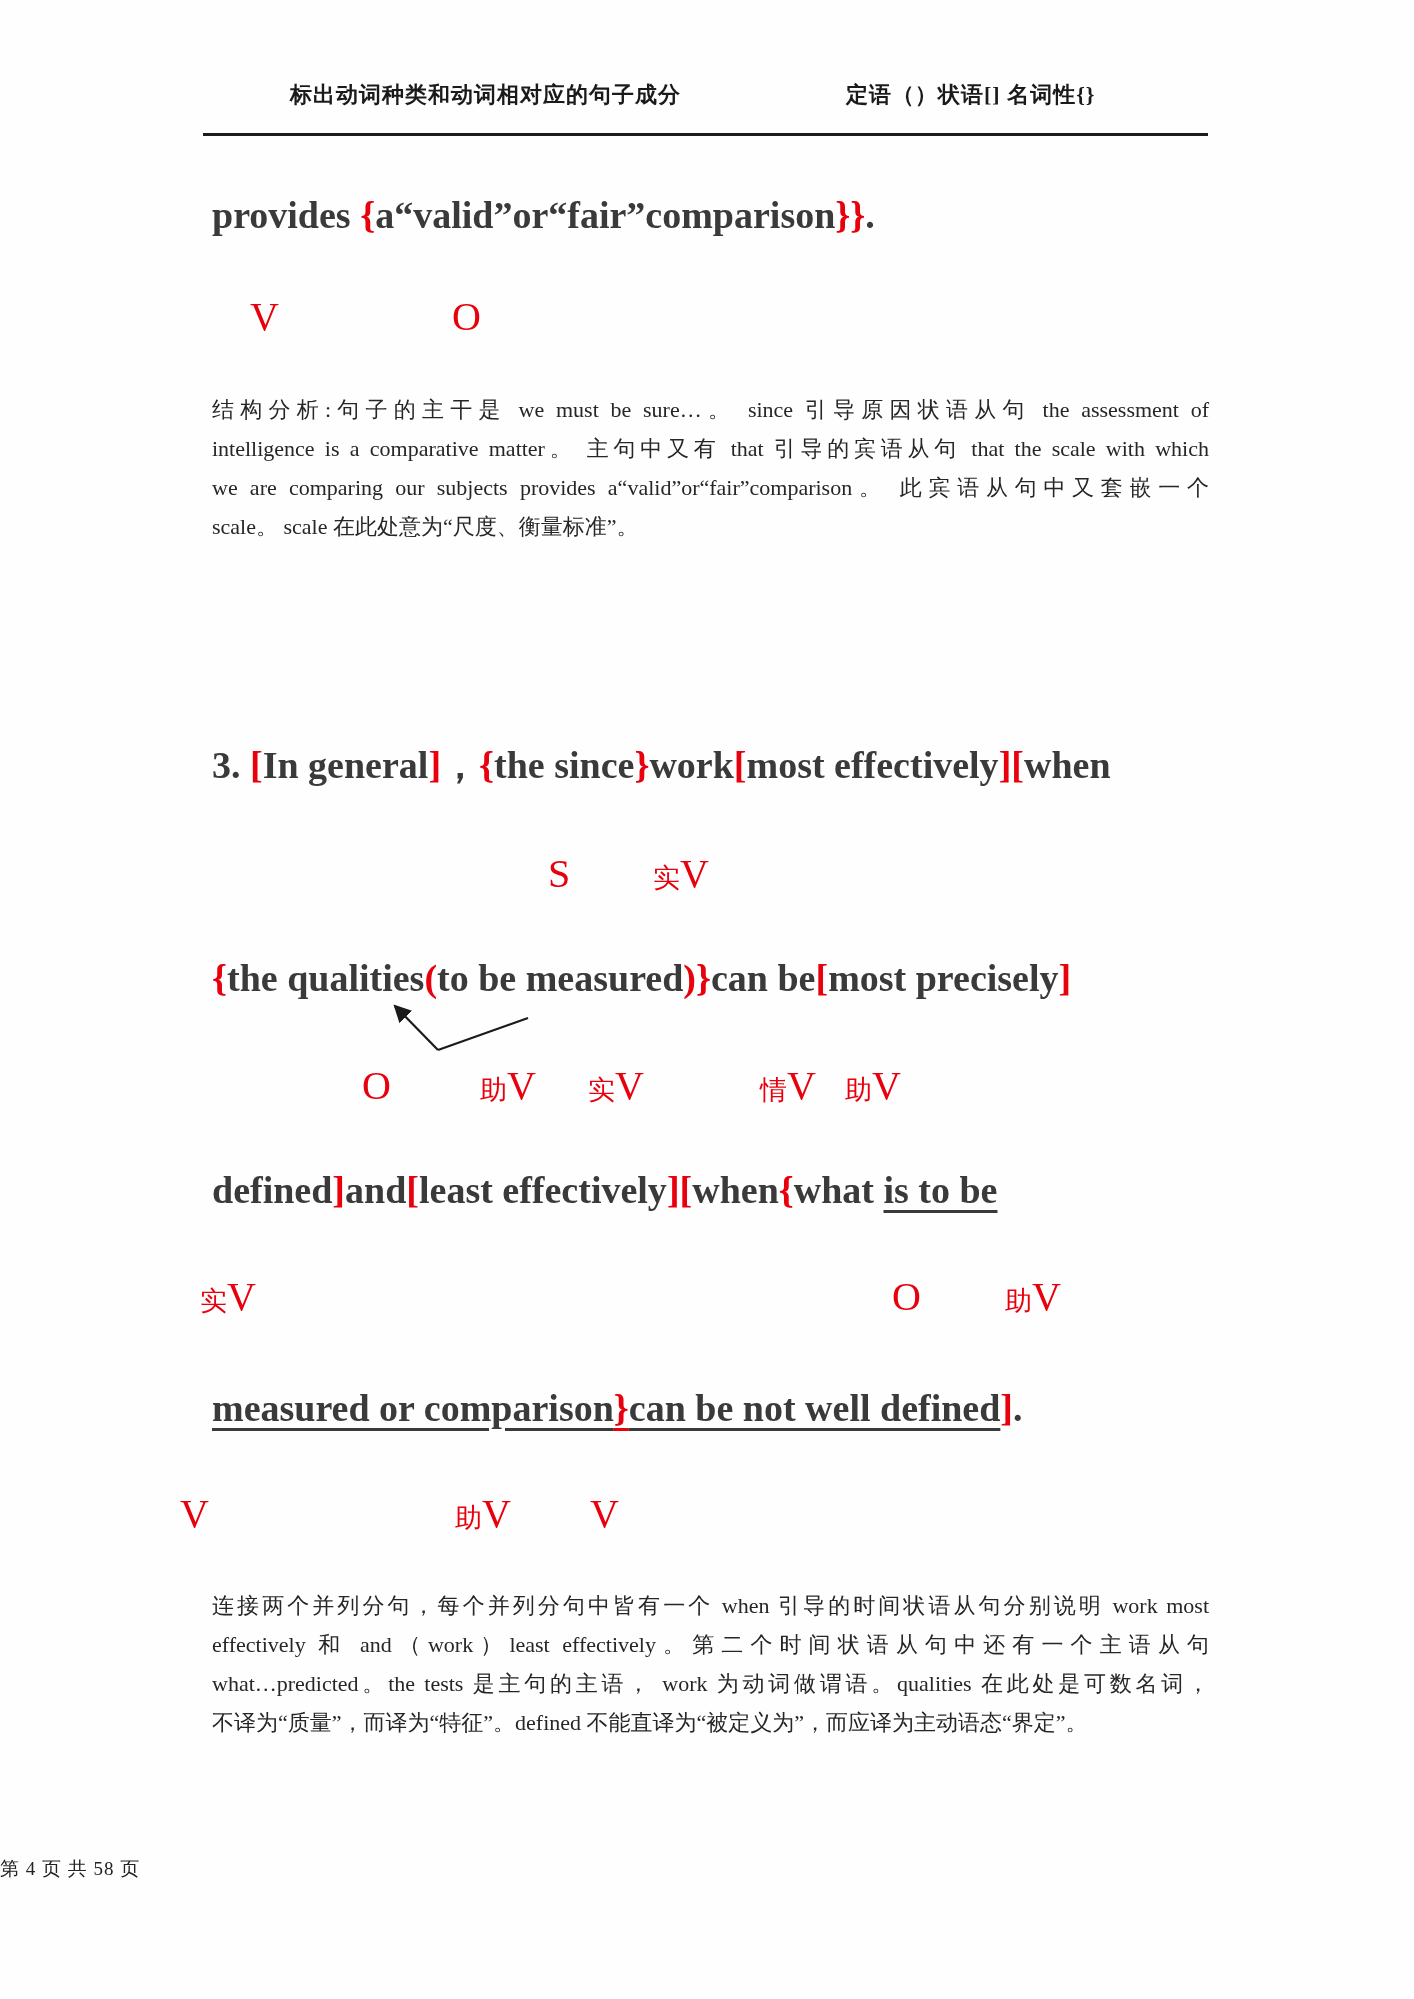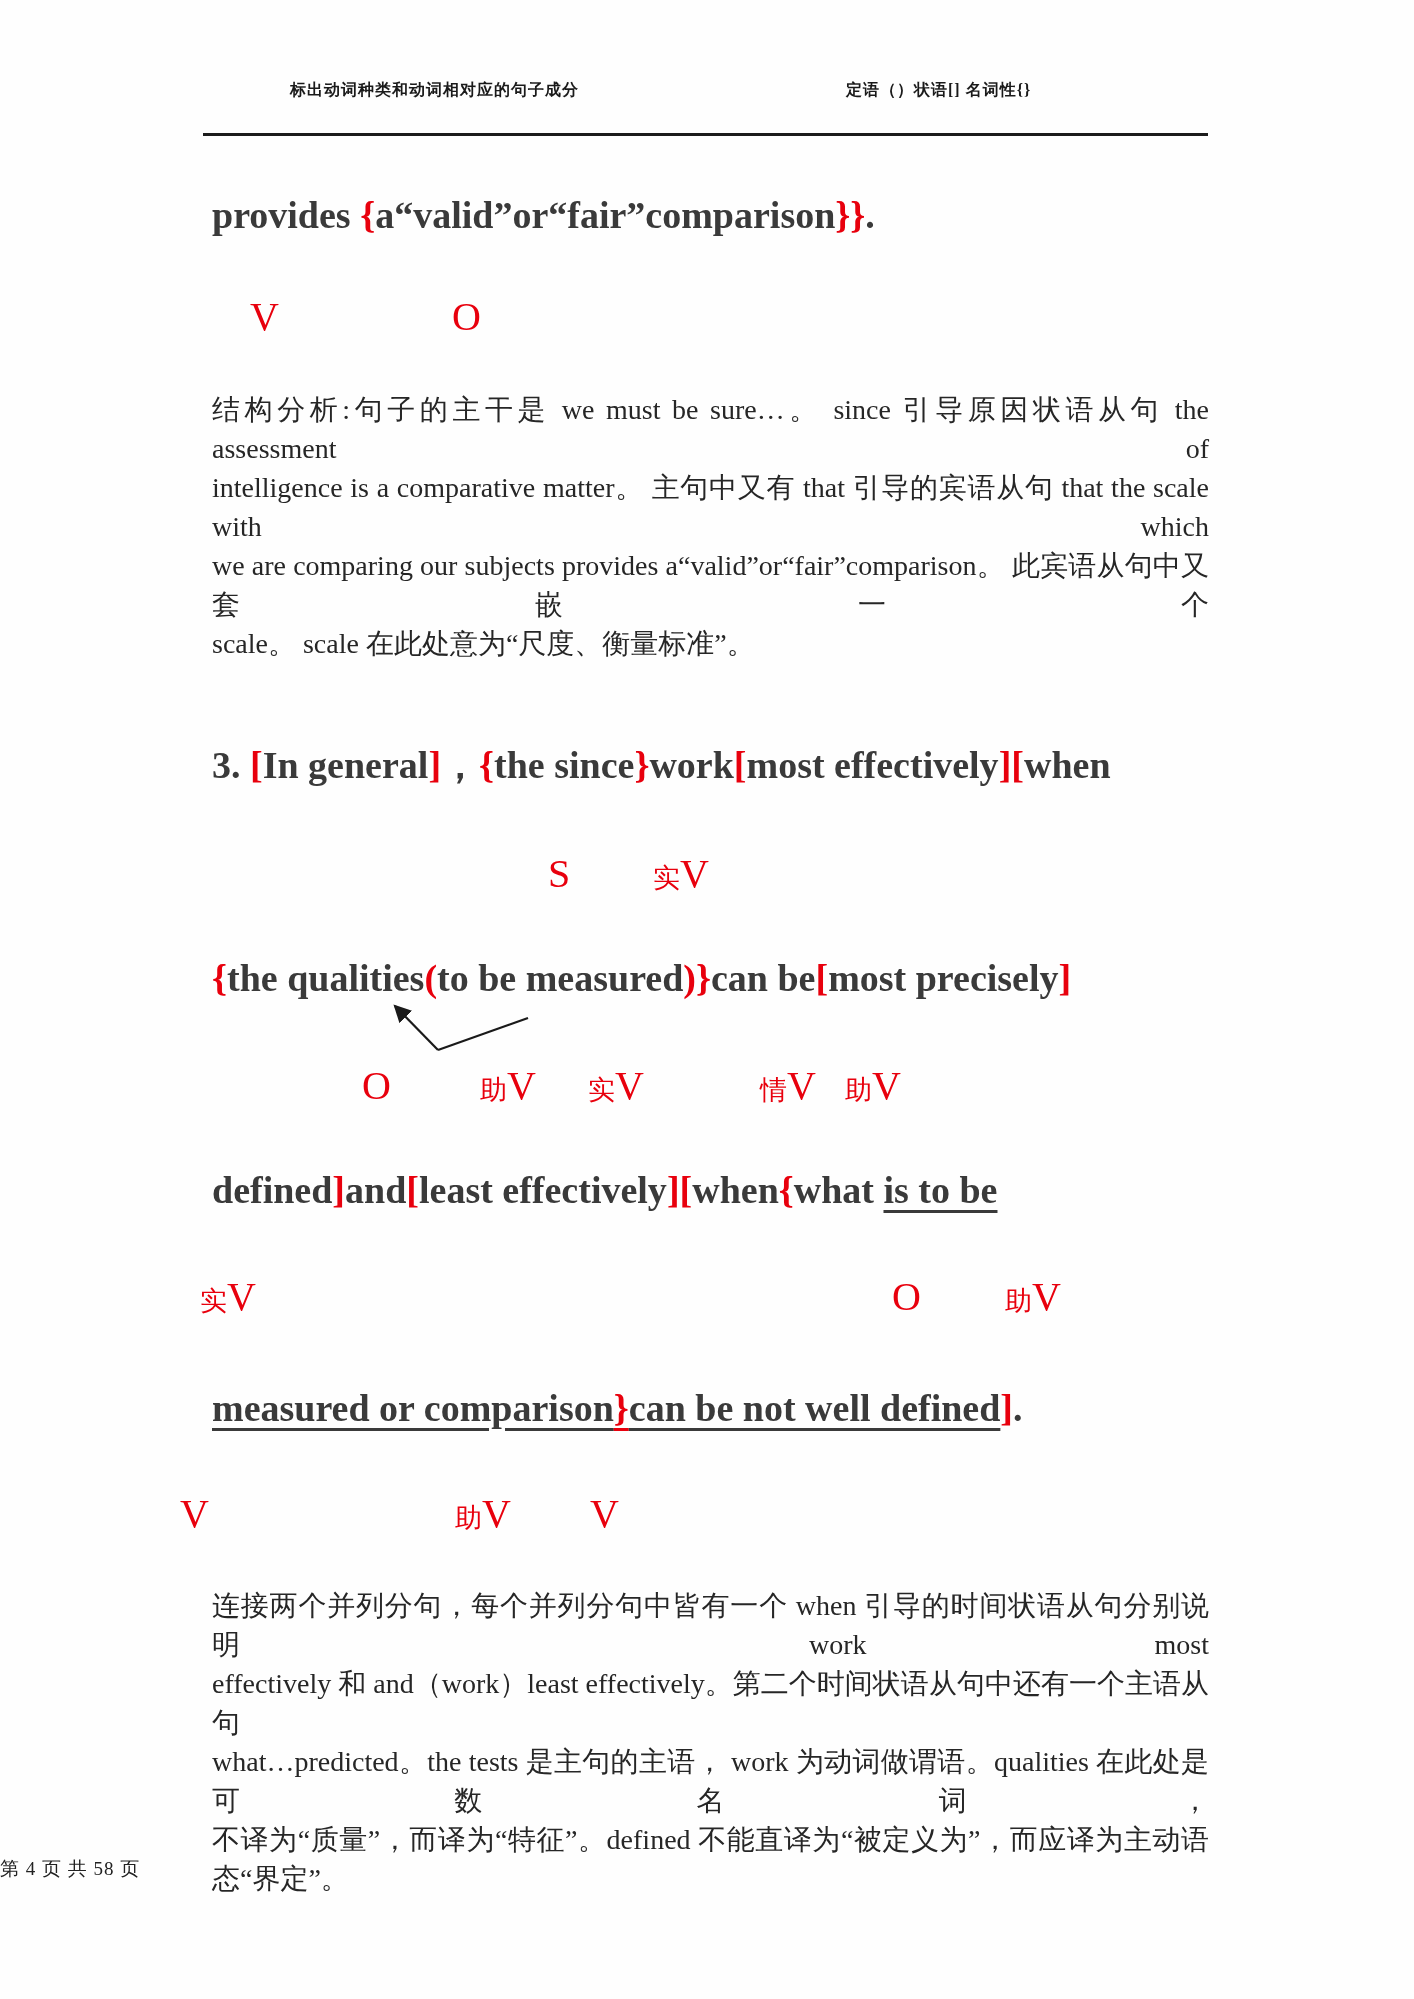--- a/index.html
+++ b/index.html
@@ -3,41 +3,41 @@
 <meta charset="utf-8">
 <style>
   * { margin:0; padding:0; box-sizing:border-box; }
   html,body { background:#ffffff; }
   .page{
     position:relative; width:1414px; height:1999px; margin:0 auto;
     background:#fefefe; overflow:hidden;
     font-family:"Liberation Serif","DejaVu Serif",serif;
   }
   .hdr{
-    position:absolute; top:80px; font-weight:bold; font-size:16px;
+    position:absolute; top:80px; font-weight:bold; font-size:22px;
     color:#1a1a1a; white-space:nowrap; letter-spacing:1px;
   }
   #hdrL{ left:290px; }
   #hdrR{ left:846px; }
   .rule{ position:absolute; left:203px; top:133px; width:1005px; height:3px; background:#1c1c1c; }
   .sline{
     position:absolute; left:212px; font-weight:bold; font-size:38px;
     color:#3a3a3a; white-space:nowrap; line-height:46px;text-align:right;
   }
   .sline .red{ color:var(--red,#e8000d); }
   .sline .u{ text-decoration:underline; text-underline-offset:7px; text-decoration-thickness:2.5px; }
   .lrow{ position:absolute; left:0; width:100%; height:50px; }
   .glabel{
     position:absolute; top:0; color:var(--red,#e8000d);
     line-height:44px; white-space:nowrap;
   }
   .glabel .cn{ font-size:27px; }
   .glabel .en{ font-size:40px; }
   .para{
-    position:absolute; left:212px; width:997px; font-size:28px;
+    position:absolute; left:212px; width:997px; font-size:22px;
     line-height:39px; color:#262626;
   }
   .pline{ text-align:justify; text-align-last:justify; }
   .pline.last{ text-align-last:left; }
   .arrows{ position:absolute; left:385px; top:992px; overflow:visible; }
   .footer{
     position:absolute; top:1856px; left:0; width:100%; text-align:left;
     font-size:19px; color:#222222; letter-spacing:1px;
   }
 </style>

